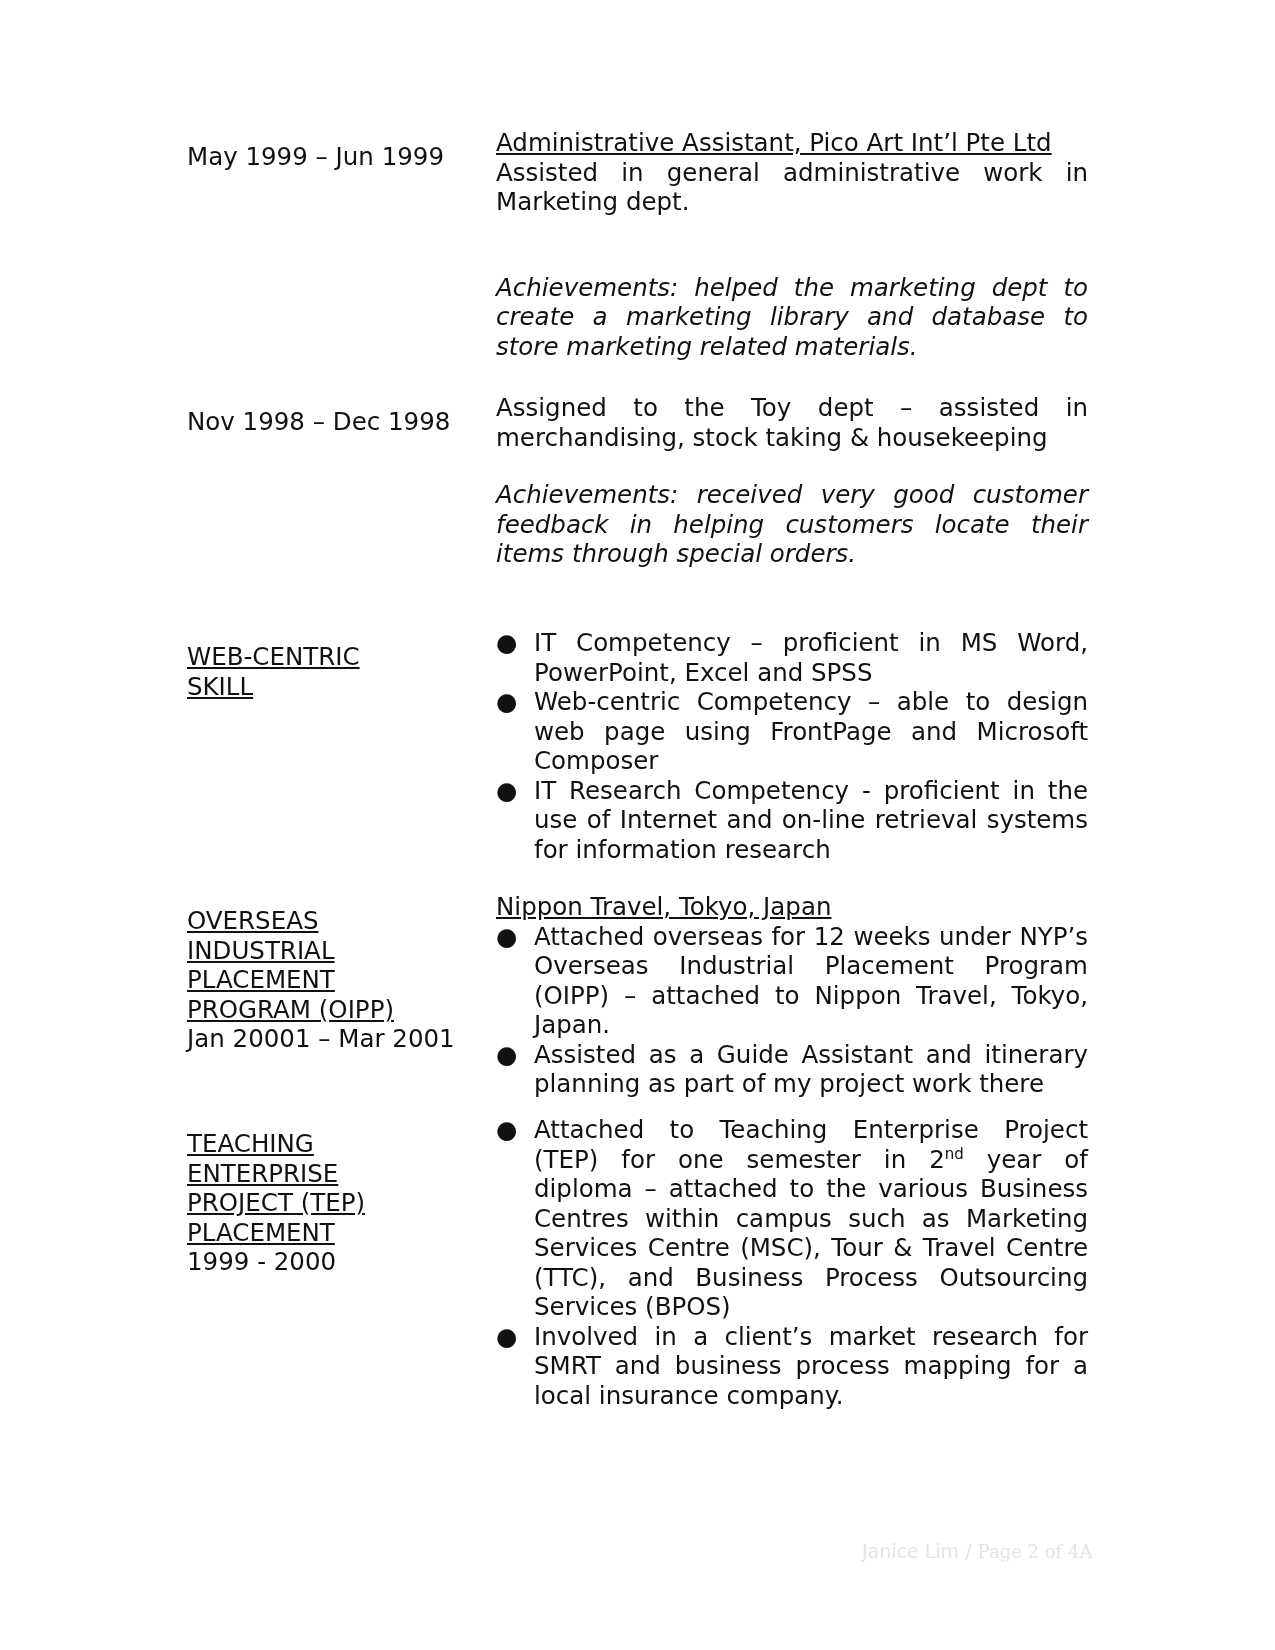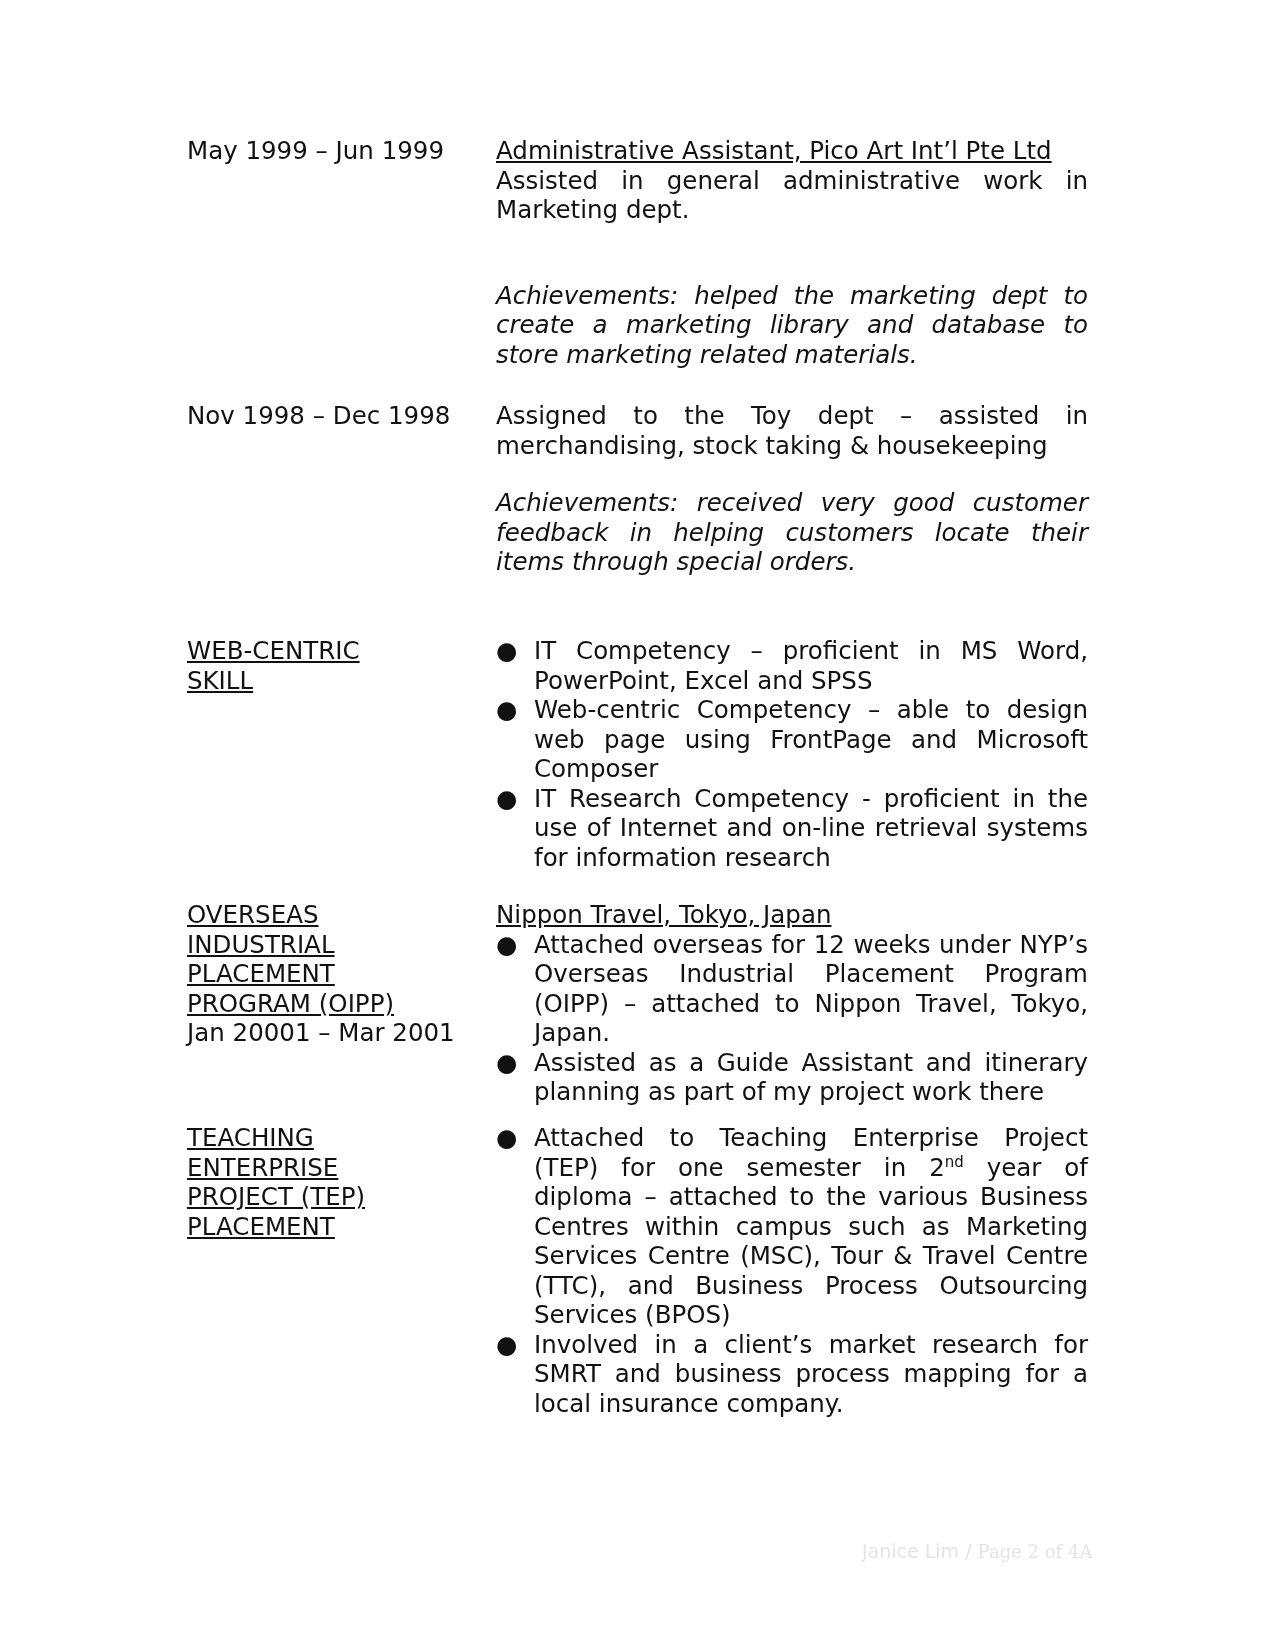--- a/index.html
+++ b/index.html
@@ -1,20 +1,20 @@
 <!DOCTYPE html>
 <html><head>
 <meta charset="utf-8">
 <style>
   html, body { margin: 0; padding: 0; background: #ffffff; }
   body { width: 1275px; height: 1650px; position: relative; overflow: hidden;
          font-family: "DejaVu Sans", sans-serif; color: #111; font-size: 24.5px; line-height: 29.5px; }
   .row { position: absolute; left: 187px; width: 900px; }
-  .left { position: absolute; left: 0; top: 8px; width: 300px; }
-  .right { position: absolute; left: 309px; top: 0; width: 592px; margin-top: 8px; }
+  .left { position: absolute; left: 0; top: 14px; width: 300px; }
+  .right { position: absolute; left: 309px; top: 0; width: 592px; }
   .heading { font-weight: normal; text-decoration: underline; }
   .title-u { text-decoration: underline; }
   .just { text-align: justify; text-align-last: left; }
   .ital { font-style: italic; }
   ul { margin: 0; padding: 0; list-style: none; }
   li { position: relative; padding-left: 38px; text-align: justify; text-align-last: left; }
   .bullet { position: absolute; left: 0; top: 0; }
   sup { font-size: 15px; line-height: 0; vertical-align: super; }
   .footer { position: absolute; left: 862px; top: 1537px; font-size: 19px; color: #e4e4e4; white-space: nowrap; text-align: right; }
   .footer .pg { font-family: "DejaVu Serif", serif; font-size: 18px; }
@@ -69,20 +69,21 @@
     </ul>
   </div>
 </div>
 
 <div class="row" style="top:1115px;">
   <div class="left">
     <div class="heading">TEACHING</div>
     <div class="heading">ENTERPRISE</div>
     <div class="heading">PROJECT (TEP)</div>
     <div class="heading">PLACEMENT</div>
+    <div>1999 - 2000</div>
   </div>
   <div class="right">
     <ul>
       <li><span class="bullet">●</span><span>Attached to Teaching Enterprise Project (TEP) for one semester in 2</span><sup>nd</sup><span> year of diploma – attached to the various Business Centres within campus such as Marketing Services Centre (MSC), Tour &amp; Travel Centre (TTC), and Business Process Outsourcing Services (BPOS)</span></li>
       <li><span class="bullet">●</span><span>Involved in a client’s market research for SMRT and business process mapping for a local insurance company.</span></li>
     </ul>
   </div>
 </div>
 
 <div class="footer">

